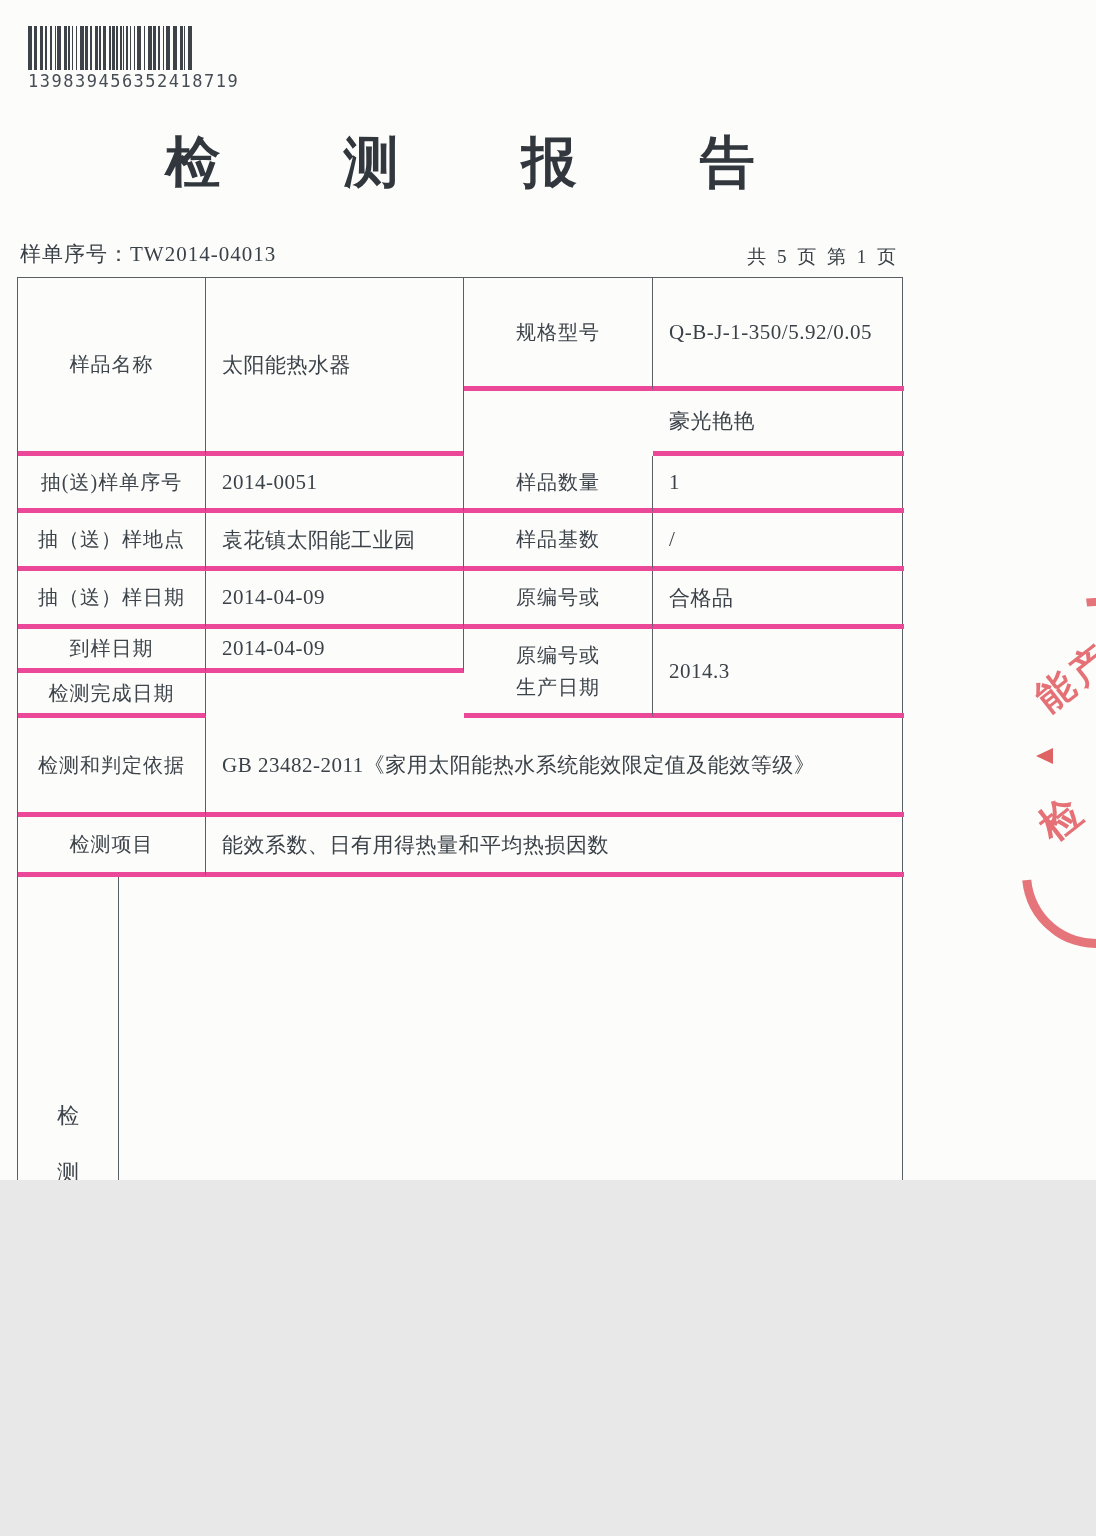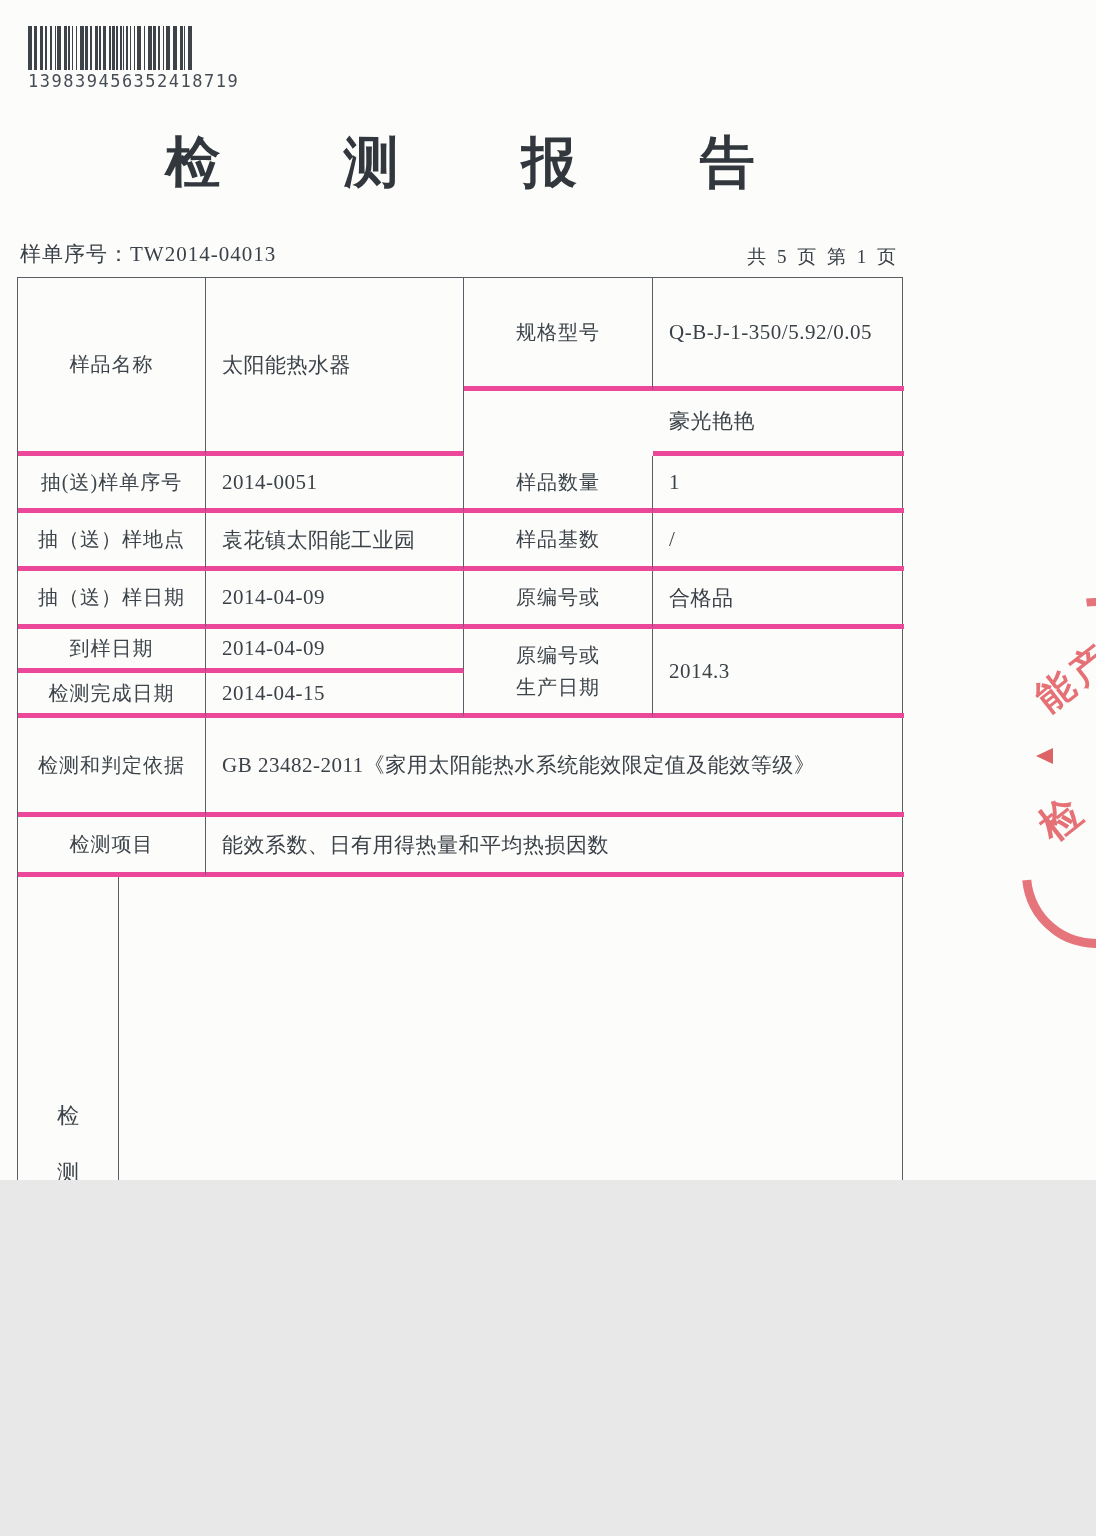--- a/index.html
+++ b/index.html
@@ -155,21 +155,20 @@
     <div class="c val no-r" style="grid-area:5/4/6/5">合格品</div>
 
     <div class="c lab" style="grid-area:6/1/7/2">到样日期</div>
     <div class="c val" style="grid-area:6/2/7/3">2014-04-09</div>
     <div class="c lab two-line" style="grid-area:6/3/8/4">
       <span>原编号或</span>
       <span>生产日期</span>
     </div>
     <div class="c val no-r" style="grid-area:6/4/8/5">2014.3</div>
     <div class="c lab" style="grid-area:7/1/8/2">检测完成日期</div>
-    <div class="c val" style="grid-area:7/2/8/3">2014-04-15</div>
 
     <div class="c lab" style="grid-area:8/1/9/2">检测和判定依据</div>
     <div class="c val no-r" style="grid-area:8/2/9/5">GB 23482-2011《家用太阳能热水系统能效限定值及能效等级》</div>
 
     <div class="c lab" style="grid-area:9/1/10/2">检测项目</div>
     <div class="c val no-r" style="grid-area:9/2/10/5">能效系数、日有用得热量和平均热损因数</div>
 
     <div class="c concl no-r no-b" style="grid-area:10/1/11/5">
       <div class="concl-lab">
         <span>检</span>

